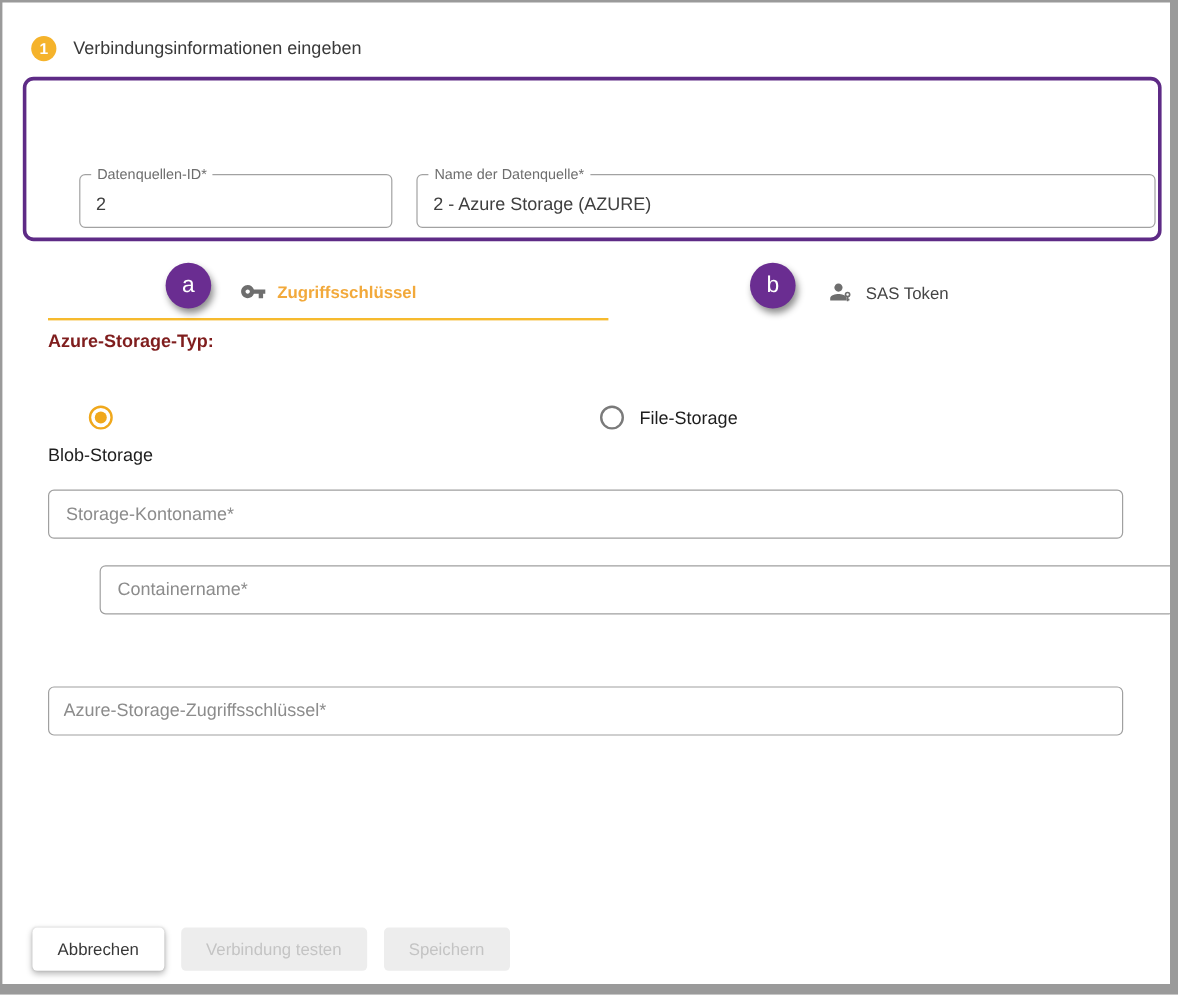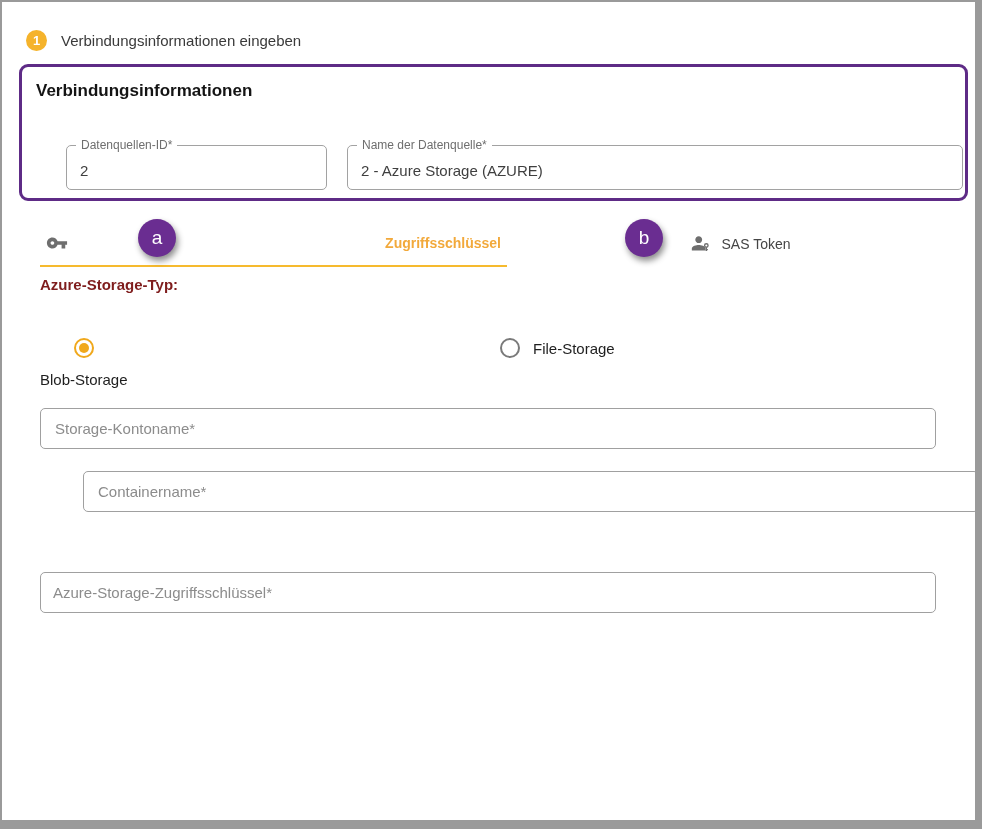--- a/index.html
+++ b/index.html
@@ -69,21 +69,21 @@
   .tabs {
     position: absolute; left: 38px; top: 218px;
     width: 934px; height: 47px; display: flex;
   }
   .tab {
     flex: 1; display: flex; align-items: center; justify-content: center;
     gap: 9px; cursor: pointer; background: transparent; border: none;
     font-family: "Liberation Sans", sans-serif;
   }
   .tab .tab-label { font-size: 14px; color: #454545; }
-  .tab.active { border-bottom: 2px solid #F6BA2E; justify-content: space-between; }
+  .tab.active { border-bottom: 2px solid #F6BA2E; }
   .tab.active .tab-label { color: #F2A93B; font-weight: bold; }
   .tab svg { flex: 0 0 auto; }
 
   
   .badge {
     position: absolute; width: 38px; height: 38px; border-radius: 50%;
     background: #6A2D91; color: #fff;
     font-size: 19px;
     display: flex; align-items: center; justify-content: center;
     box-shadow: 2px 4px 6px rgba(0,0,0,0.45);
@@ -149,21 +149,20 @@
 <body>
 
 <div class="window">
 
   <div class="step-row">
     <div class="step-circle">1</div>
     <div class="step-label">Verbindungsinformationen eingeben</div>
   </div>
 
   <div class="conn-box">
-    <div class="conn-title">Verbindungsinformationen</div>
     <div class="conn-fields">
       <div class="mat-field field-id">
         <span class="mat-label">Datenquellen-ID*</span>
         <input type="text" value="2" style="">
       </div>
       <div class="mat-field field-name">
         <span class="mat-label">Name der Datenquelle*</span>
         <input type="text" value="2 - Azure Storage (AZURE)" style="">
       </div>
     </div>
@@ -199,14 +198,19 @@
     <div class="radio-option opt-1">
       <span class="radio-circle"></span>
       <span class="radio-label">File-Storage</span>
     </div>
   </div>
 
   <input class="text-input input-0" type="text" placeholder="Storage-Kontoname*" style="">
   <input class="text-input input-1" type="text" placeholder="Containername*" style="">
   <input class="text-input input-2" type="text" placeholder="Azure-Storage-Zugriffsschlüssel*" style="">
 
+  <div class="button-row">
+    <button class="btn btn-primary-cancel">Abbrechen</button>
+    <button class="btn btn-disabled" disabled="">Verbindung testen</button>
+    <button class="btn btn-disabled" disabled="">Speichern</button>
+  </div>
 
 </div>
 
 </body></html>

